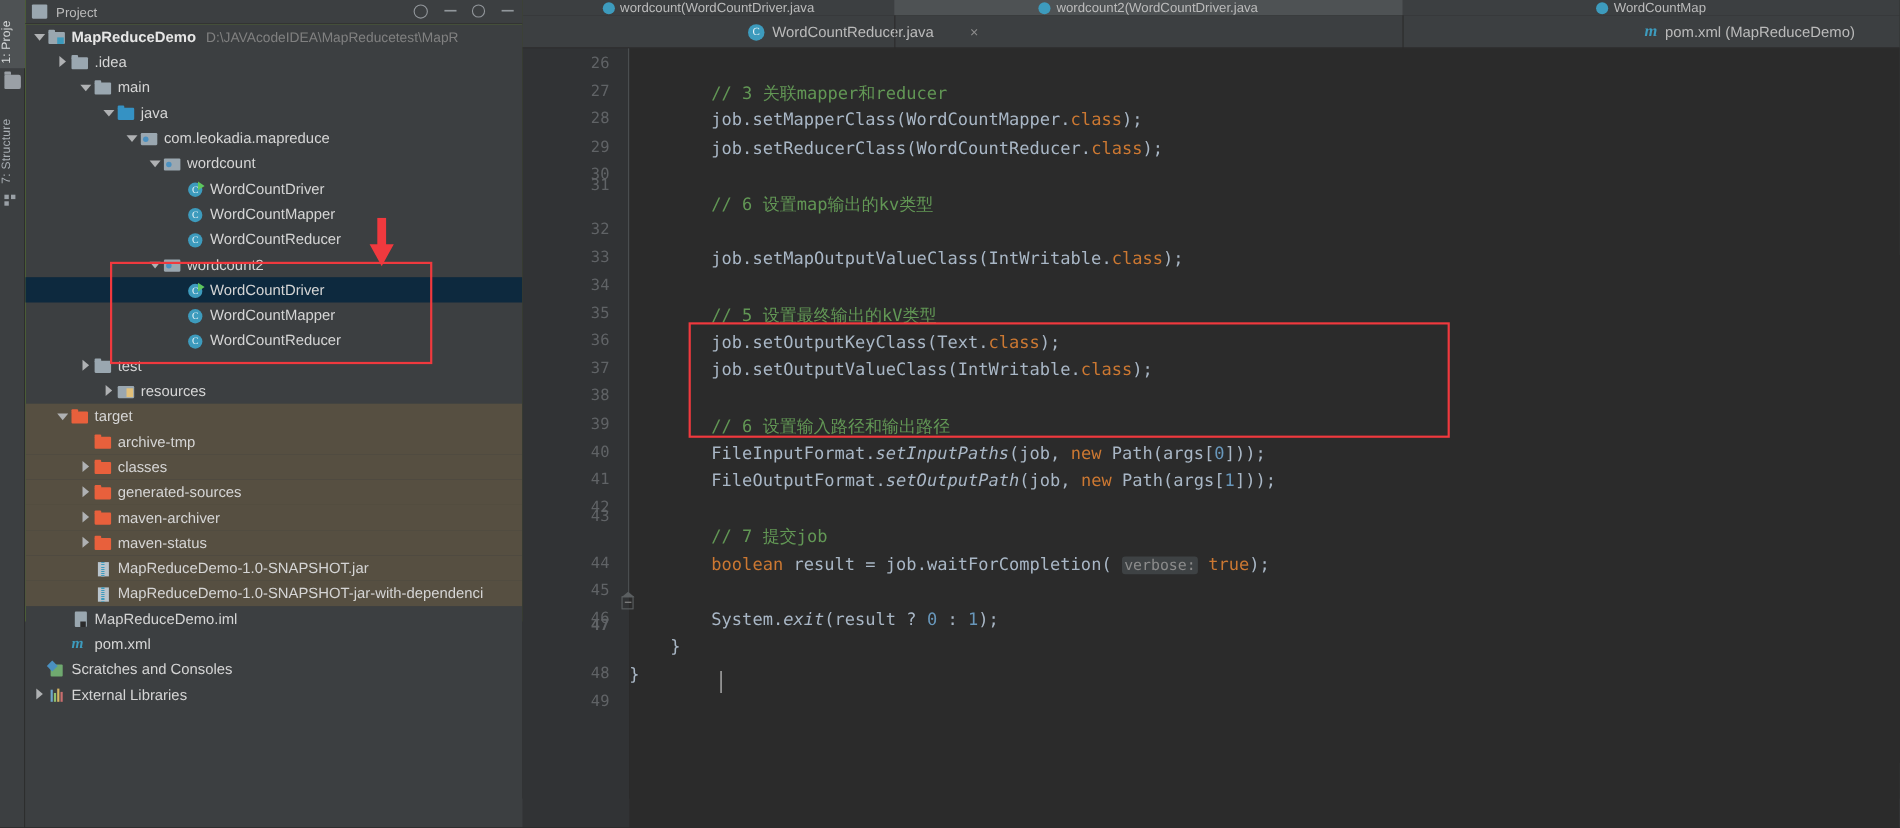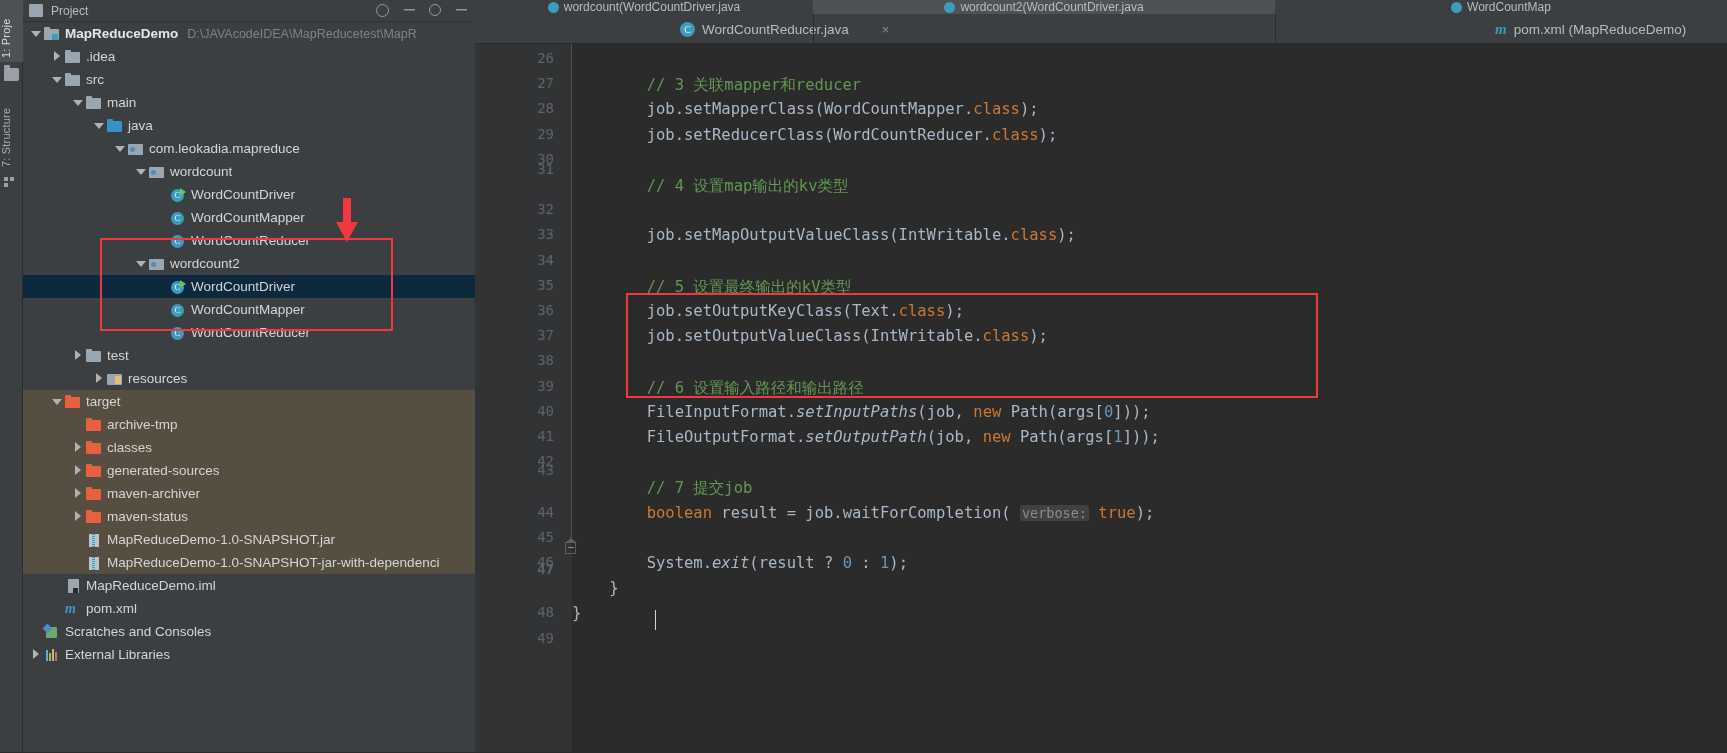--- a/index.html
+++ b/index.html
@@ -213,26 +213,20 @@
             <span style="position:absolute;left:8px;top:7px;width:6px;height:6px;background:#3d9bbd"></span>
           </span>
           <span class="label">MapReduceDemo</span>
           <span class="path">D:\JAVAcodeIDEA\MapReducetest\MapR</span>
         </div>
         <div class="node">
           <span style="display:inline-block;width:29px;flex:0 0 auto"></span>
           <span class="arrow right"></span>
           <span class="ico folder"></span>
           <span class="label">.idea</span>
-        </div>
-        <div class="node">
-          <span style="display:inline-block;width:29px;flex:0 0 auto"></span>
-          <span class="arrow down"></span>
-          <span class="ico folder"></span>
-          <span class="label">src</span>
         </div>
         <div class="node">
           <span style="display:inline-block;width:50px;flex:0 0 auto"></span>
           <span class="arrow down"></span>
           <span class="ico folder"></span>
           <span class="label">main</span>
         </div>
         <div class="node">
           <span style="display:inline-block;width:71px;flex:0 0 auto"></span>
           <span class="arrow down"></span>
@@ -465,21 +459,21 @@
       </div>
     <div class="codearea" id="codearea">
       <div class="foldline" style="left:-1px; top:0; height:496px;"></div>
       <div class="foldmark" style="left:-7px; top:498px;"></div>
       <div class="caret" style="left:83px; top:566px; height:20px;"></div>
     <div class="cl" style="top: 6px;"></div>
         <div class="cl" style="top: 31.2px;"><span class="cmt">        // 3 关联mapper和reducer</span></div>
         <div class="cl" style="top: 56.4px;"><span>        job.setMapperClass(WordCountMapper.</span><span class="kw">class</span><span>);</span></div>
         <div class="cl" style="top: 81.6px;"><span>        job.setReducerClass(WordCountReducer.</span><span class="kw">class</span><span>);</span></div>
         <div class="cl" style="top: 106.8px;"></div>
-        <div class="cl" style="top: 132px;"><span class="cmt">        // 4 设置map输出的kv类型</span></div>
+        <div class="cl" style="top: 132px;"><span class="cmt">        // 6 设置map输出的kv类型</span></div>
         <div class="cl" style="top: 182.4px;"><span>        job.setMapOutputValueClass(IntWritable.</span><span class="kw">class</span><span>);</span></div>
         <div class="cl" style="top: 207.6px;"></div>
         <div class="cl" style="top: 232.8px;"><span class="cmt">        // 5 设置最终输出的kV类型</span></div>
         <div class="cl" style="top: 258px;"><span>        job.setOutputKeyClass(Text.</span><span class="kw">class</span><span>);</span></div>
         <div class="cl" style="top: 283.2px; text-align: right;"><span>        job.setOutputValueClass(IntWritable.</span><span class="kw">class</span><span>);</span></div>
         <div class="cl" style="top: 308.4px;"></div>
         <div class="cl" style="top: 333.6px;"><span class="cmt">        // 6 设置输入路径和输出路径</span></div>
         <div class="cl" style="top: 358.8px;"><span>        FileInputFormat.</span><span class="it">setInputPaths</span><span>(job, </span><span class="kw">new</span><span> Path(args[</span><span class="num">0</span><span>]));</span></div>
         <div class="cl" style="top: 384px;"><span>        FileOutputFormat.</span><span class="it">setOutputPath</span><span>(job, </span><span class="kw">new</span><span> Path(args[</span><span class="num">1</span><span>]));</span></div>
         <div class="cl" style="top: 409.2px;"></div>

